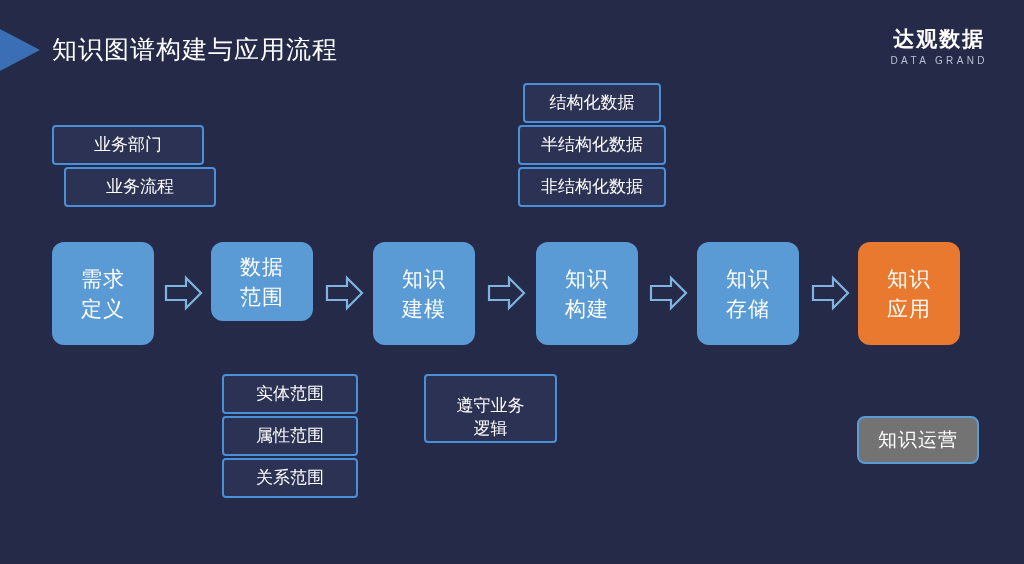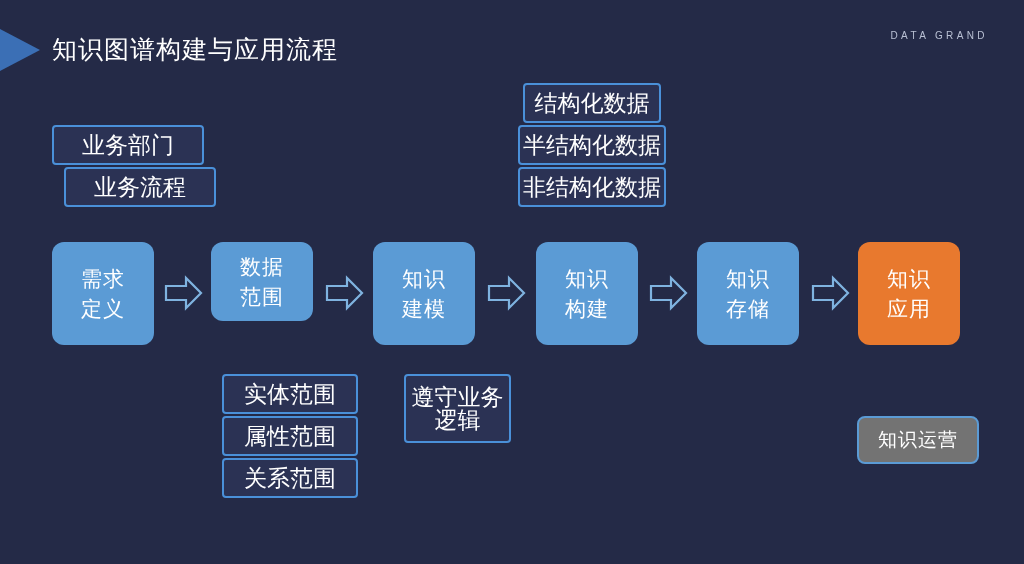--- a/index.html
+++ b/index.html
@@ -60,27 +60,28 @@
   }
 
   
   .tag-box {
     position: absolute;
     box-sizing: border-box;
     background: #2b3254;
     border: 2px solid #4a90d9;
     border-radius: 4px;
     color: #ffffff;
-    font-size: 23px;
+    font-size: 17px;
     display: flex;
     align-items: center;
     justify-content: center;
     text-align: center;
     line-height: 23px;
     white-space: nowrap;
+    font-family: Liberation Mono, monospace;
   }
   .tag-box.two-line {
     white-space: normal;
   }
 
   
   .flow-box {
     position: absolute;
     box-sizing: border-box;
     border-radius: 12px;
@@ -119,20 +120,21 @@
     letter-spacing: 1px;
   }
 </style>
 </head>
 <body>
 
 <div id="header-chevron"></div>
 <div id="page-title">知识图谱构建与应用流程</div>
 
 <div id="brand-logo">
+  <div class="cn">达观数据</div>
   <div class="en">DATA GRAND</div>
 </div>
 
 <div class="tag-box" style="left:52px;  top:125px; width:152px; height:40px;">业务部门</div>
 <div class="tag-box" style="left:64px;  top:167px; width:152px; height:40px;">业务流程</div>
 
 <div class="tag-box" style="left:523px; top:83px;  width:138px; height:40px;">结构化数据</div>
 <div class="tag-box" style="left:518px; top:125px; width:148px; height:40px;">半结构化数据</div>
 <div class="tag-box" style="left:518px; top:167px; width:148px; height:40px;">非结构化数据</div>
 
@@ -205,20 +207,20 @@
   <div>
     <div>知识</div>
       <div>应用</div>
   </div>
 </div>
 
 <div class="tag-box" style="left:222px; top:374px; width:136px; height:40px;">实体范围</div>
 <div class="tag-box" style="left:222px; top:416px; width:136px; height:40px;">属性范围</div>
 <div class="tag-box" style="left:222px; top:458px; width:136px; height:40px;">关系范围</div>
 
-<div class="tag-box two-line" style="left:404px; top:374px; width:107px; height:69px;">
+<div class="tag-box two-line" style="left:424px; top:374px; width:133px; height:69px;align-items:flex-end;">
   <div>
     <div>遵守业务</div>
       <div>逻辑</div>
   </div>
 </div>
 
 <div id="ops-box" style="left:857px; top:416px; width:122px; height:48px;">知识运营</div>
 
 </body></html>

